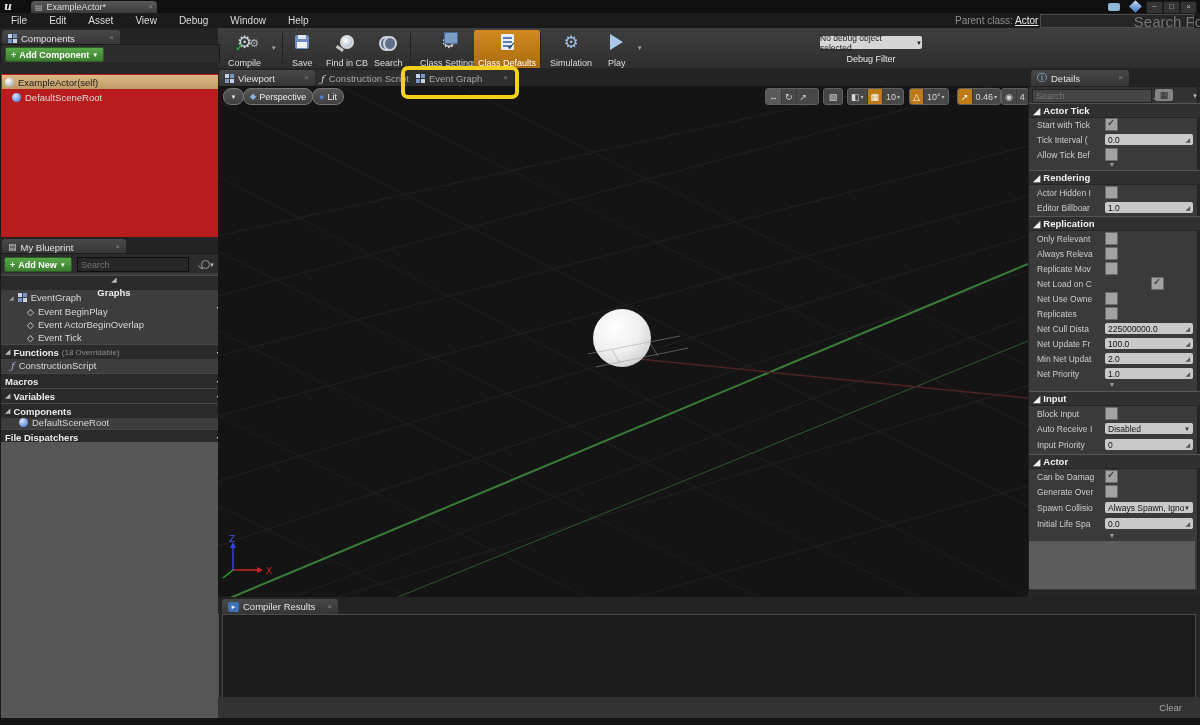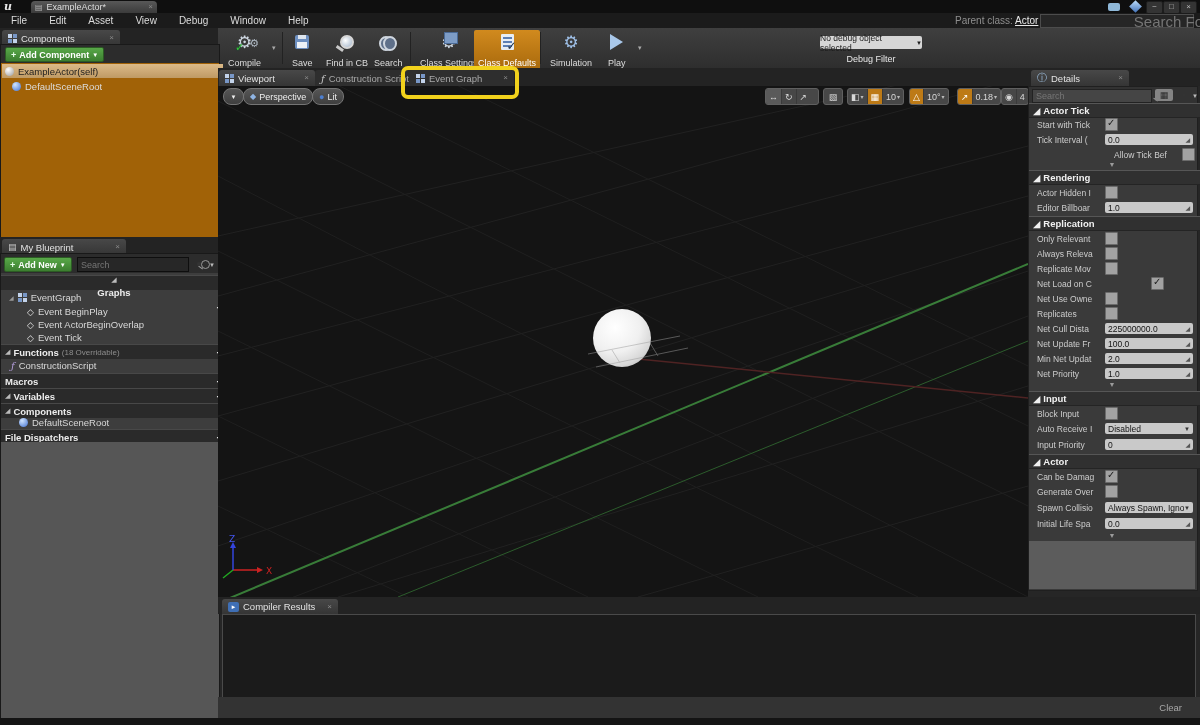--- a/index.html
+++ b/index.html
@@ -226,21 +226,21 @@
       <span class="closex">×</span>
     </div>
   </div>
   <div class="abs" style="left:0;top:44px;width:218px;height:18px;background:#2c2c2c;border:1px solid #191919;border-bottom:none;">
     <div class="greenbtn abs" style="left:4px;top:2px;height:13px;">
       <span class="plus">+</span>
       <span>Add Component</span>
       <span class="caret">▼</span>
     </div>
   </div>
-  <div class="abs" style="left:0;top:63px;width:218px;height:175px;background:#a16207;border:1px solid #191919;border-top:none;">
+  <div class="abs" style="left:0;top:74px;width:218px;height:175px;background:#b91c1c;border:1px solid #191919;border-top:none;">
     <div class="list-row sel" style="top:1px;">
       <span class="ball"></span>
       <span class="ellip">ExampleActor(self)</span>
     </div>
     <div class="list-row" style="top:16px;padding-left:10px;">
       <span class="ball blue"></span>
       <span class="ellip">DefaultSceneRoot</span>
     </div>
   </div>
 
@@ -437,21 +437,21 @@
   <div class="abs vp-group" style="left:909px;">
     <span class="vg-cell orange">△</span>
     <span class="vg-cell">
         <span>10°</span>
         <span class="caret">▾</span>
       </span>
   </div>
   <div class="abs vp-group" style="left:957px;">
     <span class="vg-cell orange">↗</span>
     <span class="vg-cell">
-        <span>0.18</span>
+        <span>0.46</span>
         <span class="caret">▾</span>
       </span>
   </div>
   <div class="abs vp-group" style="left:1001px;">
     <span class="vg-cell">◉</span>
     <span class="vg-cell">
         <span>4</span>
       </span>
   </div>
 
@@ -481,21 +481,21 @@
       <span class="dlabel">Start with Tick</span>
       <span class="cbox on"></span>
     </div>
     <div class="drow" style="top:29px;">
       <span class="dlabel">Tick Interval (</span>
       <span class="dinput">
           <span class="val">0.0</span>
           <span class="grip">◢</span>
         </span>
     </div>
-    <div class="drow" style="top:44px;justify-content:flex-end;">
+    <div class="drow" style="top:44px;">
       <span class="dlabel">Allow Tick Bef</span>
       <span class="cbox"></span>
     </div>
     <div class="expander" style="top:57px;">▼</div>
 
     <div class="dhead" style="top:67px;">
       <span class="tri">◢</span>
       <span>Rendering</span>
     </div>
     <div class="drow" style="top:82px;">

